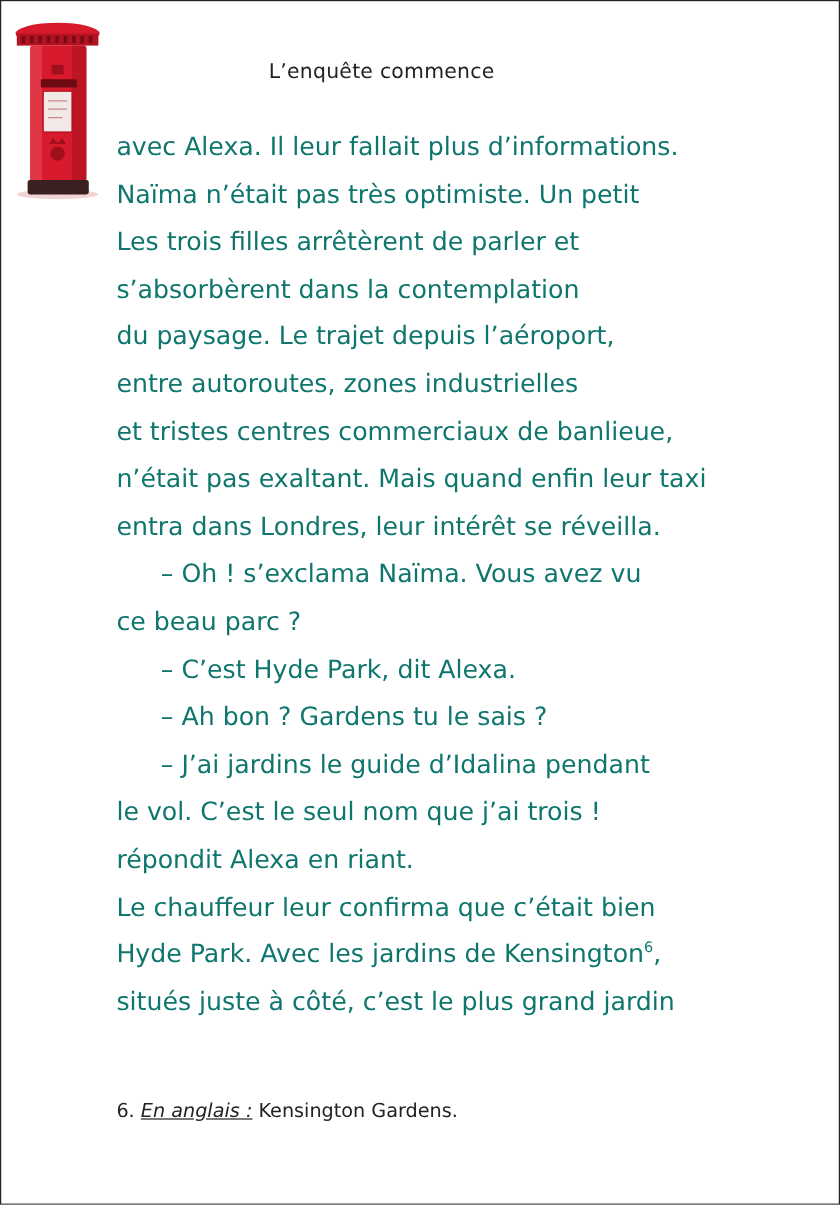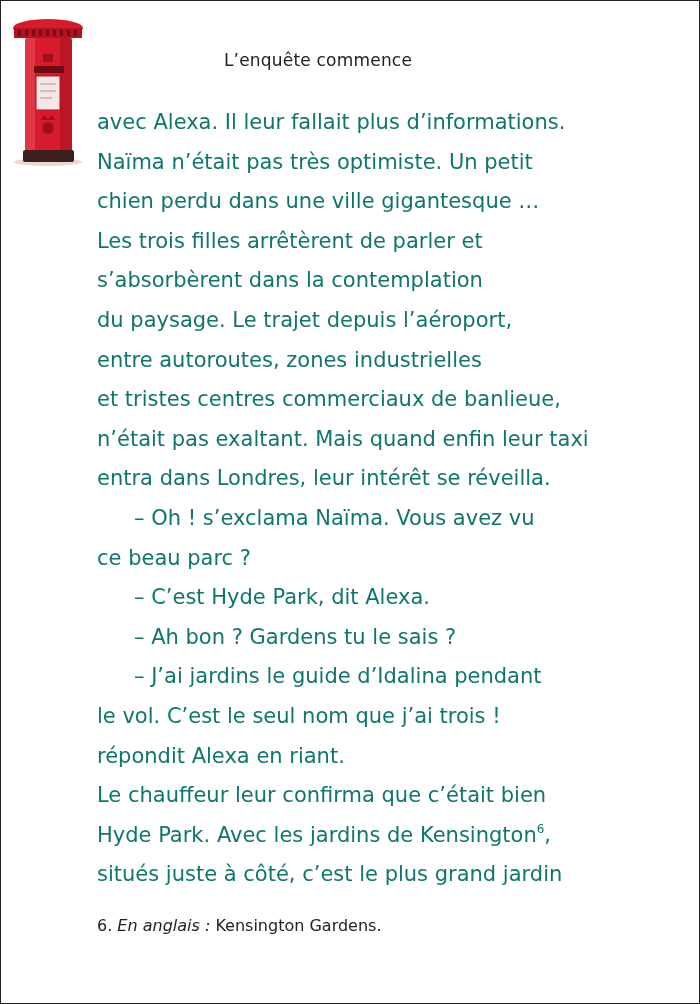--- a/index.html
+++ b/index.html
@@ -11,21 +11,21 @@
     .running-head {
       position: absolute; top: 50px; left: 0; width: 636px; text-align: center;
       font-size: 17px; letter-spacing: 0.2px; color: #222;
     }
     .postbox { position: absolute; left: 10px; top: 16px; width: 76px; height: 152px; }
     .body-text { position: absolute; left: 97px; top: 103px; width: 560px; }
     .line { height: 39.6px; line-height: 39.6px; font-size: 21px; white-space: nowrap; color: #0f766e; }
     .line.indent { padding-left: 37px; }
     sup { font-size: 12px; position: relative; top: -2px; vertical-align: top; line-height: 30px; }
     .footnote { position: absolute; left: 97px; top: 916px; font-size: 16px; color: #222; }
-    .footnote .fn-em { font-style: italic; }
+    .footnote .fn-em { font-style: italic; text-decoration: underline; }
   </style>
 </head>
 <body>
 
 <div class="page-border"></div>
 
 <div class="running-head">L’enquête commence</div>
 
 <svg class="postbox" viewBox="0 0 76 152">
   <ellipse cx="38" cy="146" rx="34" ry="4" fill="#e9b7b7" opacity="0.6"></ellipse>
@@ -52,21 +52,20 @@
   <line x1="30" y1="75" x2="46" y2="75" stroke="#c88" stroke-width="1"></line>
   <line x1="30" y1="82" x2="42" y2="82" stroke="#c88" stroke-width="1"></line>
   <circle cx="38" cy="112" r="6" fill="#a0101c"></circle>
   <path d="M31 104 L34 99 L38 103 L42 99 L45 104 Z" fill="#a0101c"></path>
   <rect x="13" y="134" width="51" height="12" rx="2" fill="#3a2020"></rect>
 </svg>
 
 <div class="body-text">
   <div class="line">avec Alexa. Il leur fallait plus d’informations.</div>
   <div class="line">Naïma n’était pas très optimiste. Un petit</div>
-  <div class="line">chien perdu dans une ville gigantesque …</div>
   <div class="line">Les trois filles arrêtèrent de parler et</div>
   <div class="line">s’absorbèrent dans la contemplation</div>
   <div class="line">du paysage. Le trajet depuis l’aéroport,</div>
   <div class="line">entre autoroutes, zones industrielles</div>
   <div class="line">et tristes centres commerciaux de banlieue,</div>
   <div class="line">n’était pas exaltant. Mais quand enfin leur taxi</div>
   <div class="line">entra dans Londres, leur intérêt se réveilla.</div>
   <div class="line indent">– Oh ! s’exclama Naïma. Vous avez vu</div>
   <div class="line">ce beau parc ?</div>
   <div class="line indent">– C’est Hyde Park, dit Alexa.</div>

